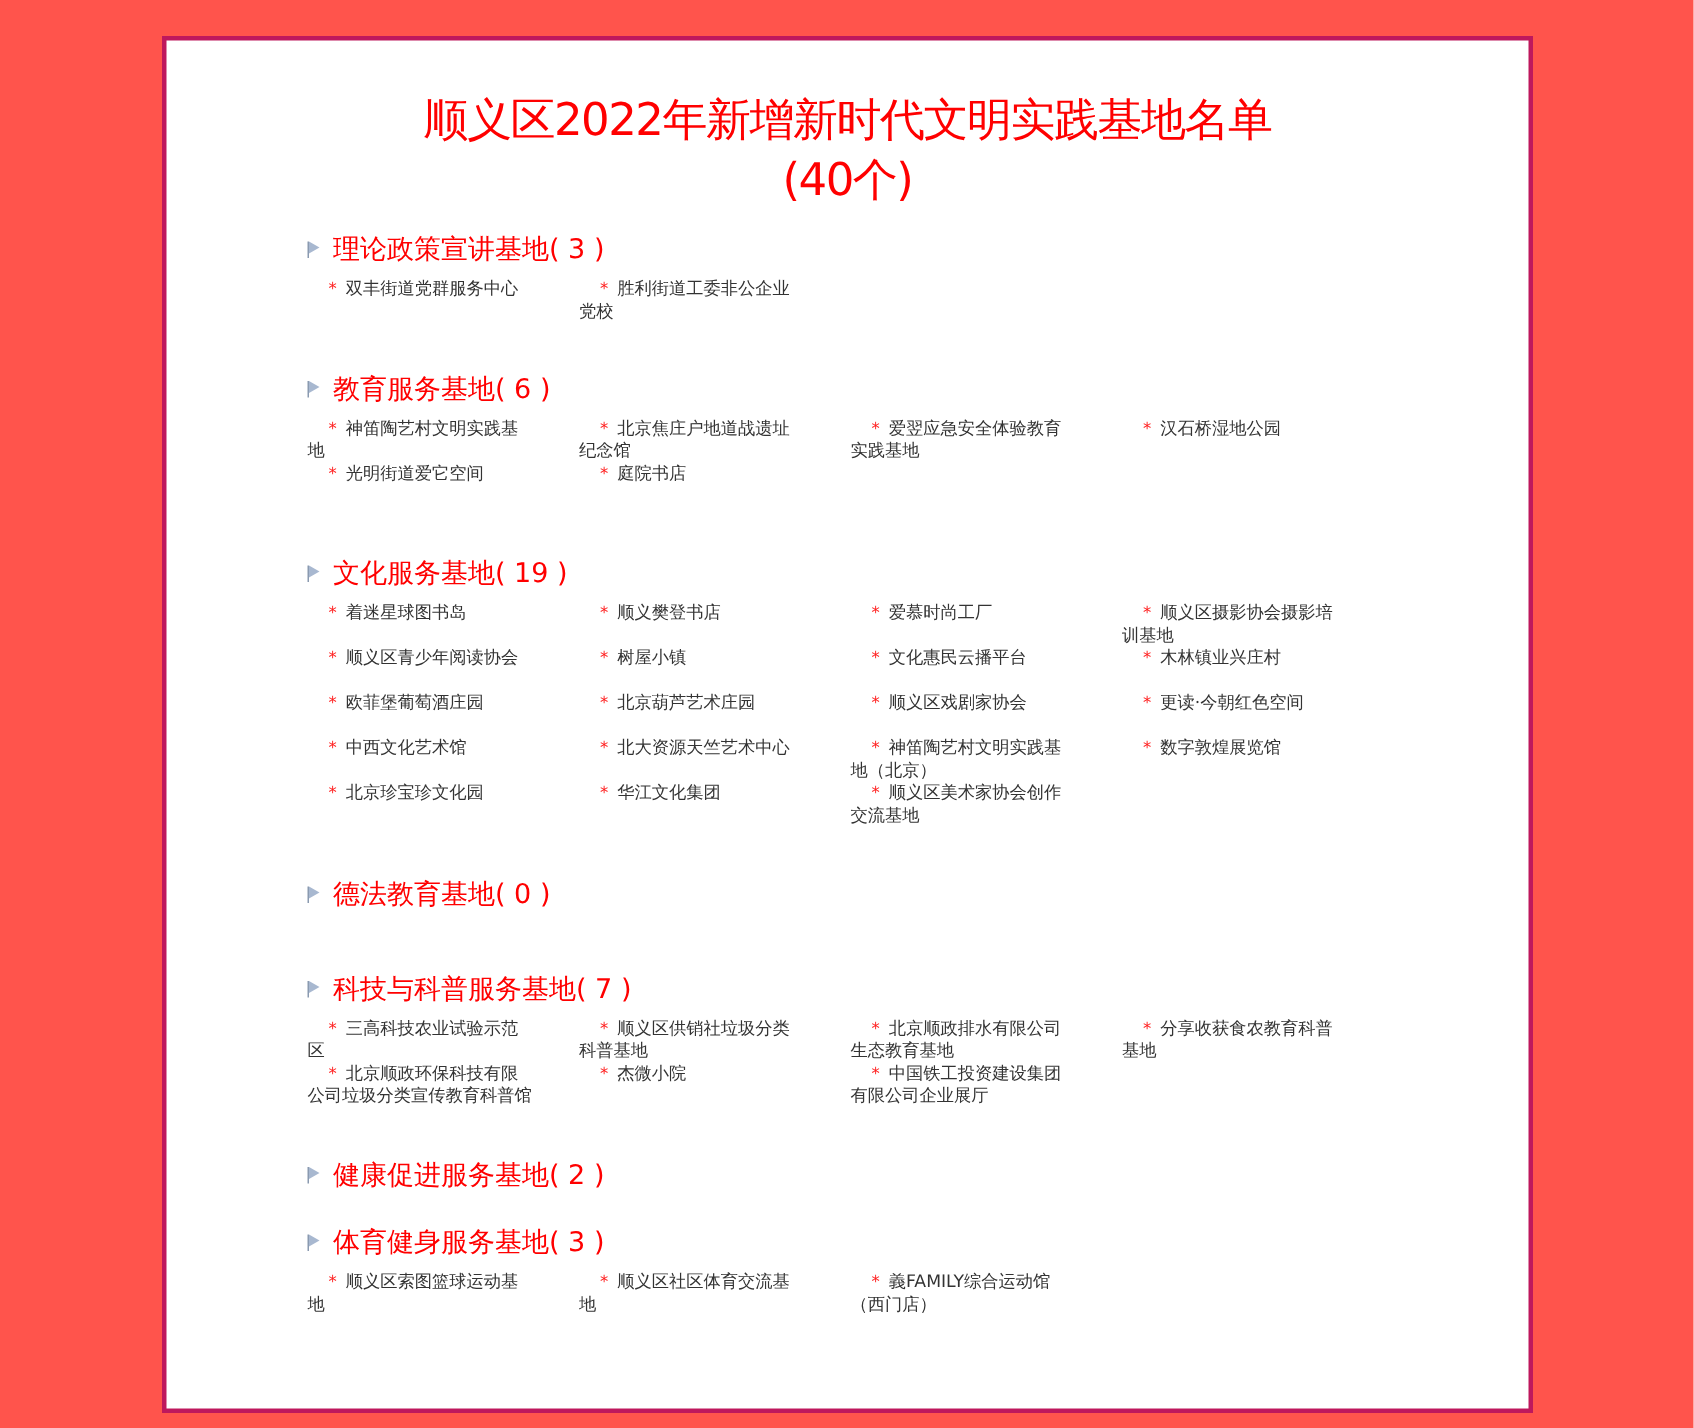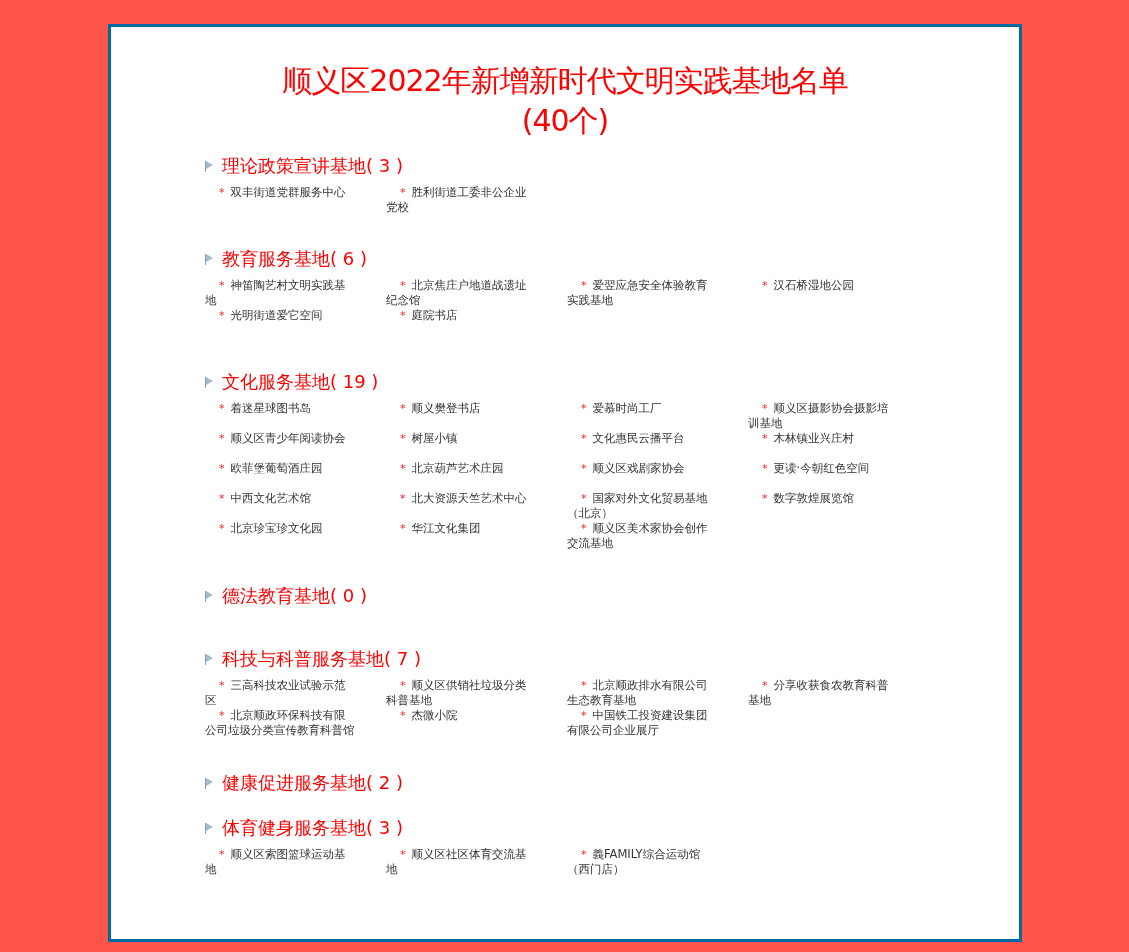--- a/index.html
+++ b/index.html
@@ -5,21 +5,21 @@
   html, body { margin: 0; padding: 0; }
   body {
     width: 1129px; height: 952px; overflow: hidden;
     background: #ff544c;
     font-family: "DejaVu Sans", "Liberation Sans", sans-serif;
   }
   .page {
     position: absolute; left: 108px; top: 24px;
     width: 908px; height: 912px;
     background: #ffffff;
-    border: 3px solid #0369a1;
+    border: 3px solid #be185d;
   }
   .title {
     position: absolute; left: 0; right: 0; top: 34px;
     text-align: center; color: #ff0000;
     font-size: 30px; line-height: 40px; letter-spacing: -1px;
   }
   .section { position: absolute; left: 94px; width: 760px; }
   .sec-head { display: flex; align-items: center; height: 22px; }
   .flag { width: 8px; height: 10px; margin-right: 9px; position: relative; }
   .flag::before {
@@ -88,21 +88,21 @@
       <div class="item"><span class="star">*</span><span>顺义区青少年阅读协会</span></div>
       <div class="item"><span class="star">*</span><span>树屋小镇</span></div>
       <div class="item"><span class="star">*</span><span>文化惠民云播平台</span></div>
       <div class="item"><span class="star">*</span><span>木林镇业兴庄村</span></div>
       <div class="item"><span class="star">*</span><span>欧菲堡葡萄酒庄园</span></div>
       <div class="item"><span class="star">*</span><span>北京葫芦艺术庄园</span></div>
       <div class="item"><span class="star">*</span><span>顺义区戏剧家协会</span></div>
       <div class="item"><span class="star">*</span><span>更读·今朝红色空间</span></div>
       <div class="item"><span class="star">*</span><span>中西文化艺术馆</span></div>
       <div class="item"><span class="star">*</span><span>北大资源天竺艺术中心</span></div>
-      <div class="item"><span class="star">*</span><span>国家对外文化贸易基地（北京）</span></div>
+      <div class="item"><span class="star">*</span><span>神笛陶艺村文明实践基地（北京）</span></div>
       <div class="item"><span class="star">*</span><span>数字敦煌展览馆</span></div>
       <div class="item"><span class="star">*</span><span>北京珍宝珍文化园</span></div>
       <div class="item"><span class="star">*</span><span>华江文化集团</span></div>
       <div class="item"><span class="star">*</span><span>顺义区美术家协会创作交流基地</span></div>
     </div>
   </div>
 
   <div class="section" style="top:558px;">
     <div class="sec-head">
         <span class="flag"></span>

